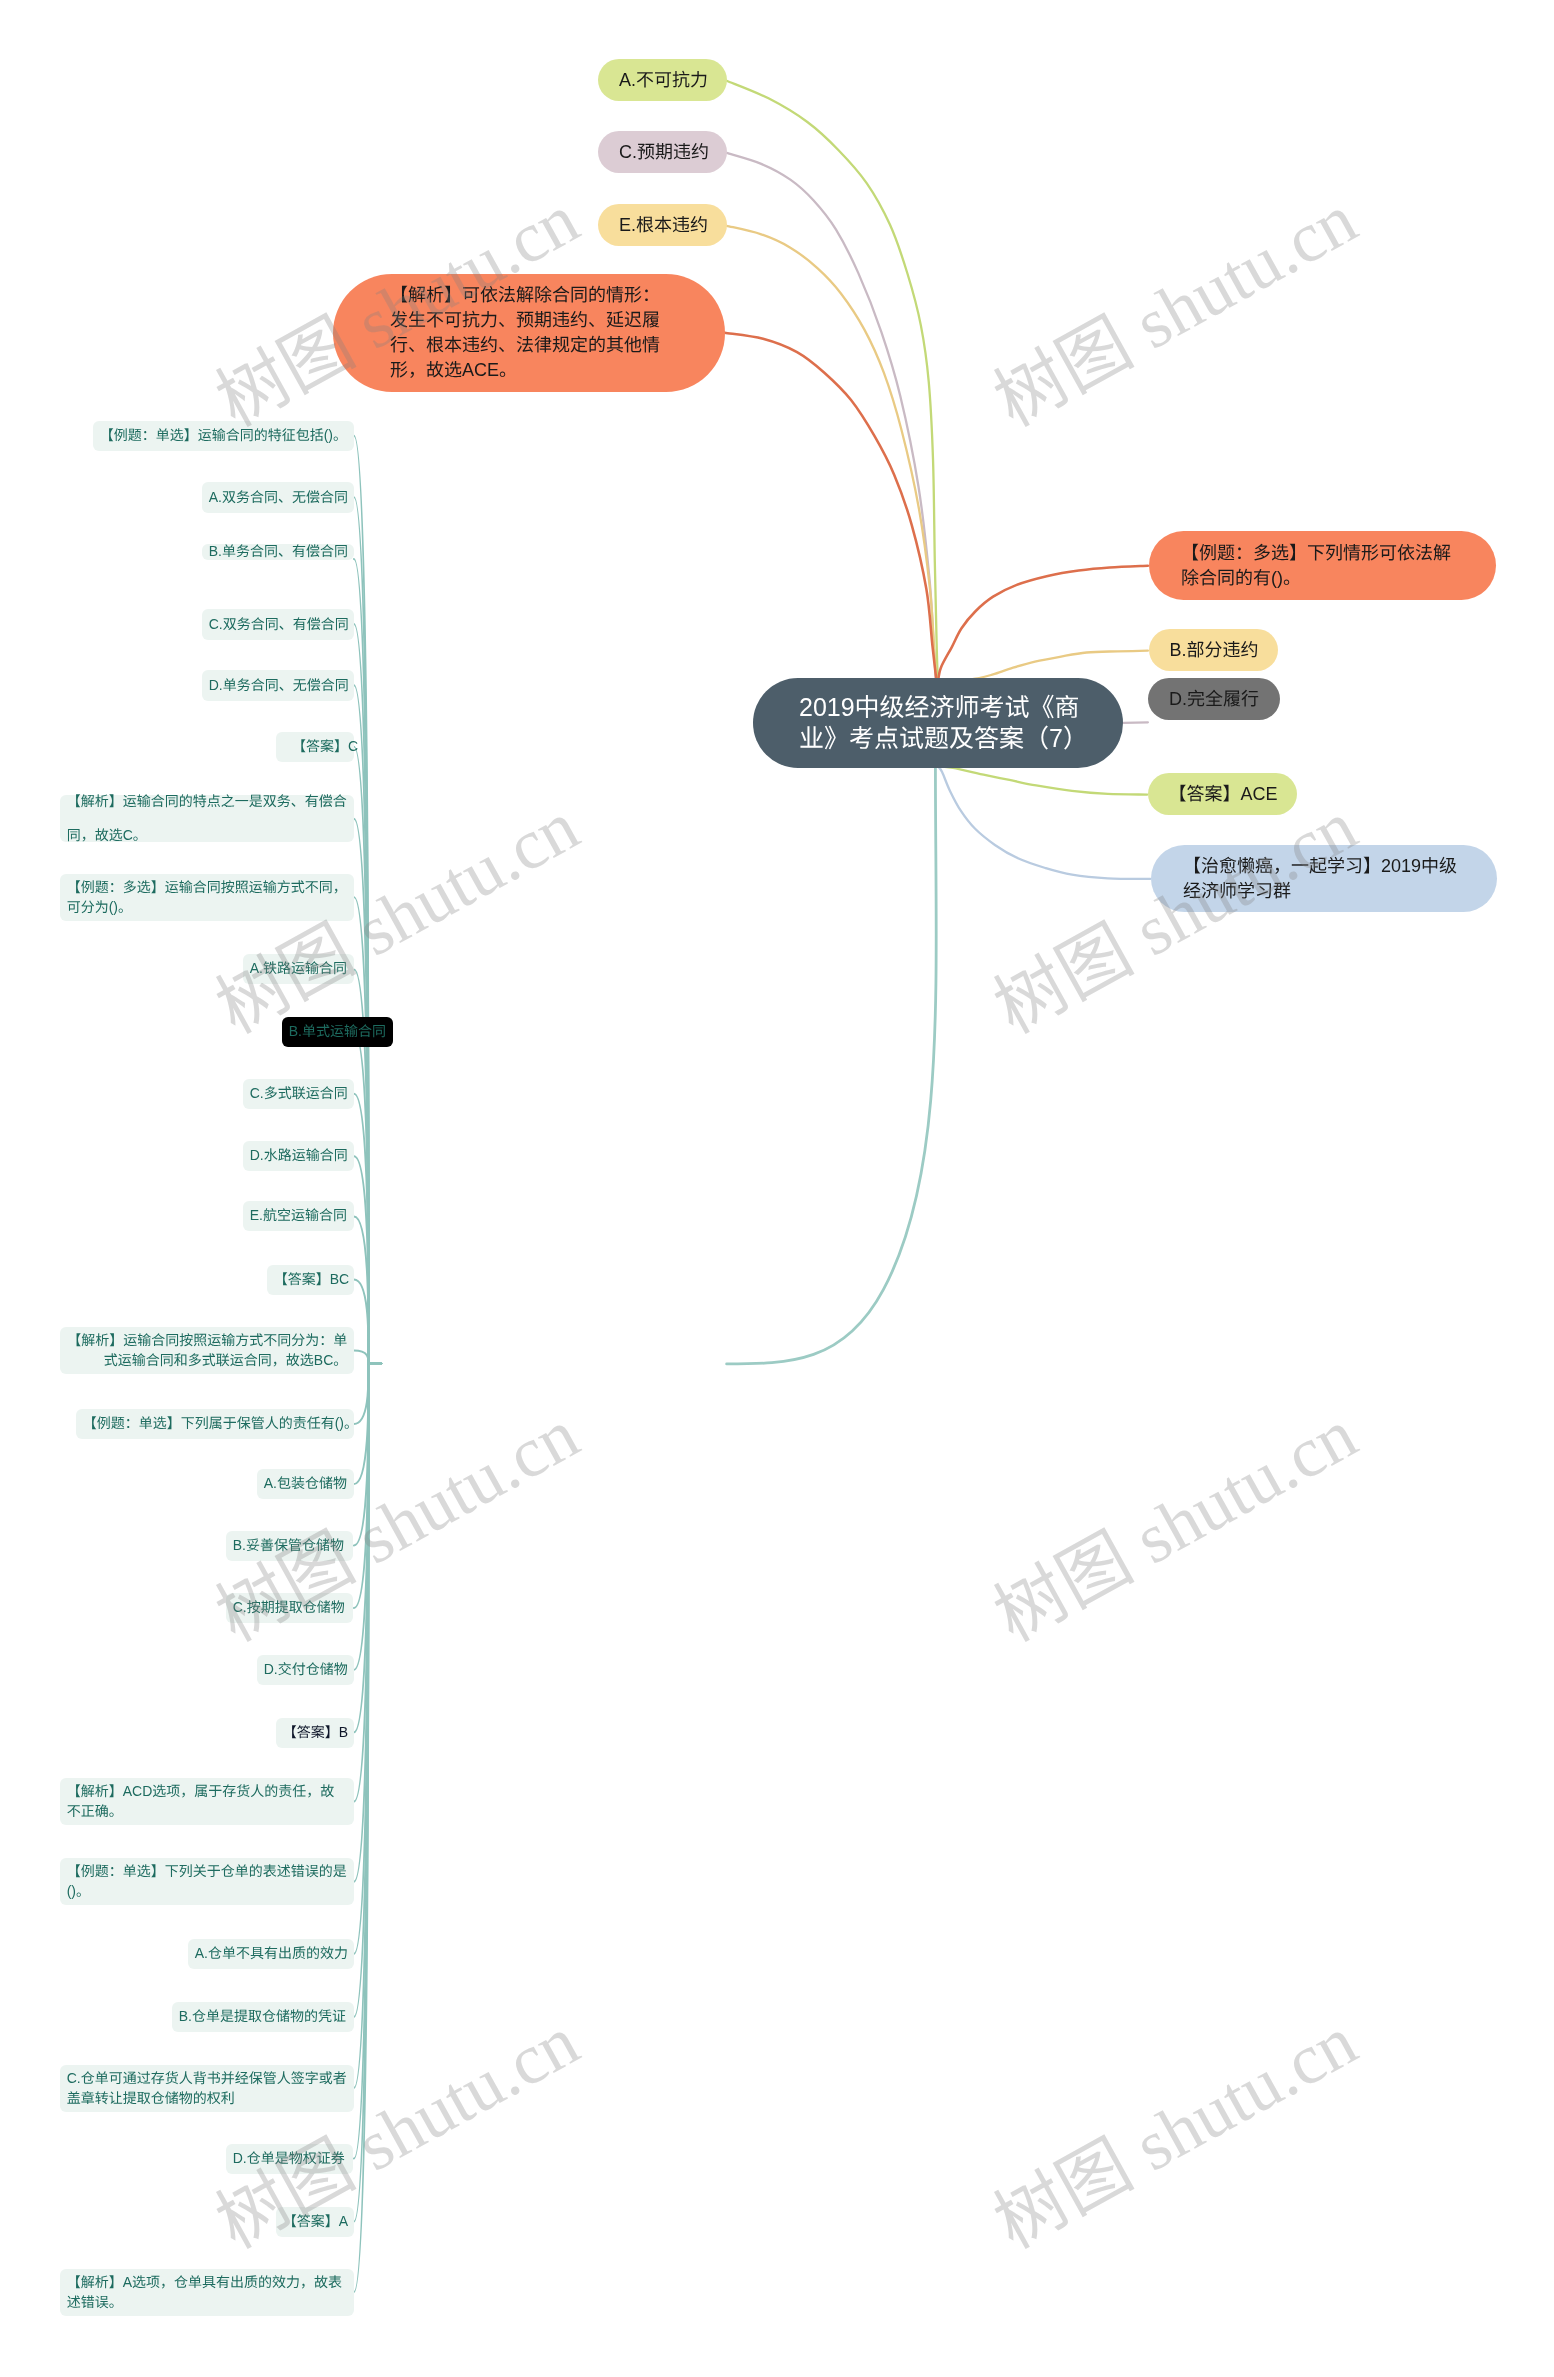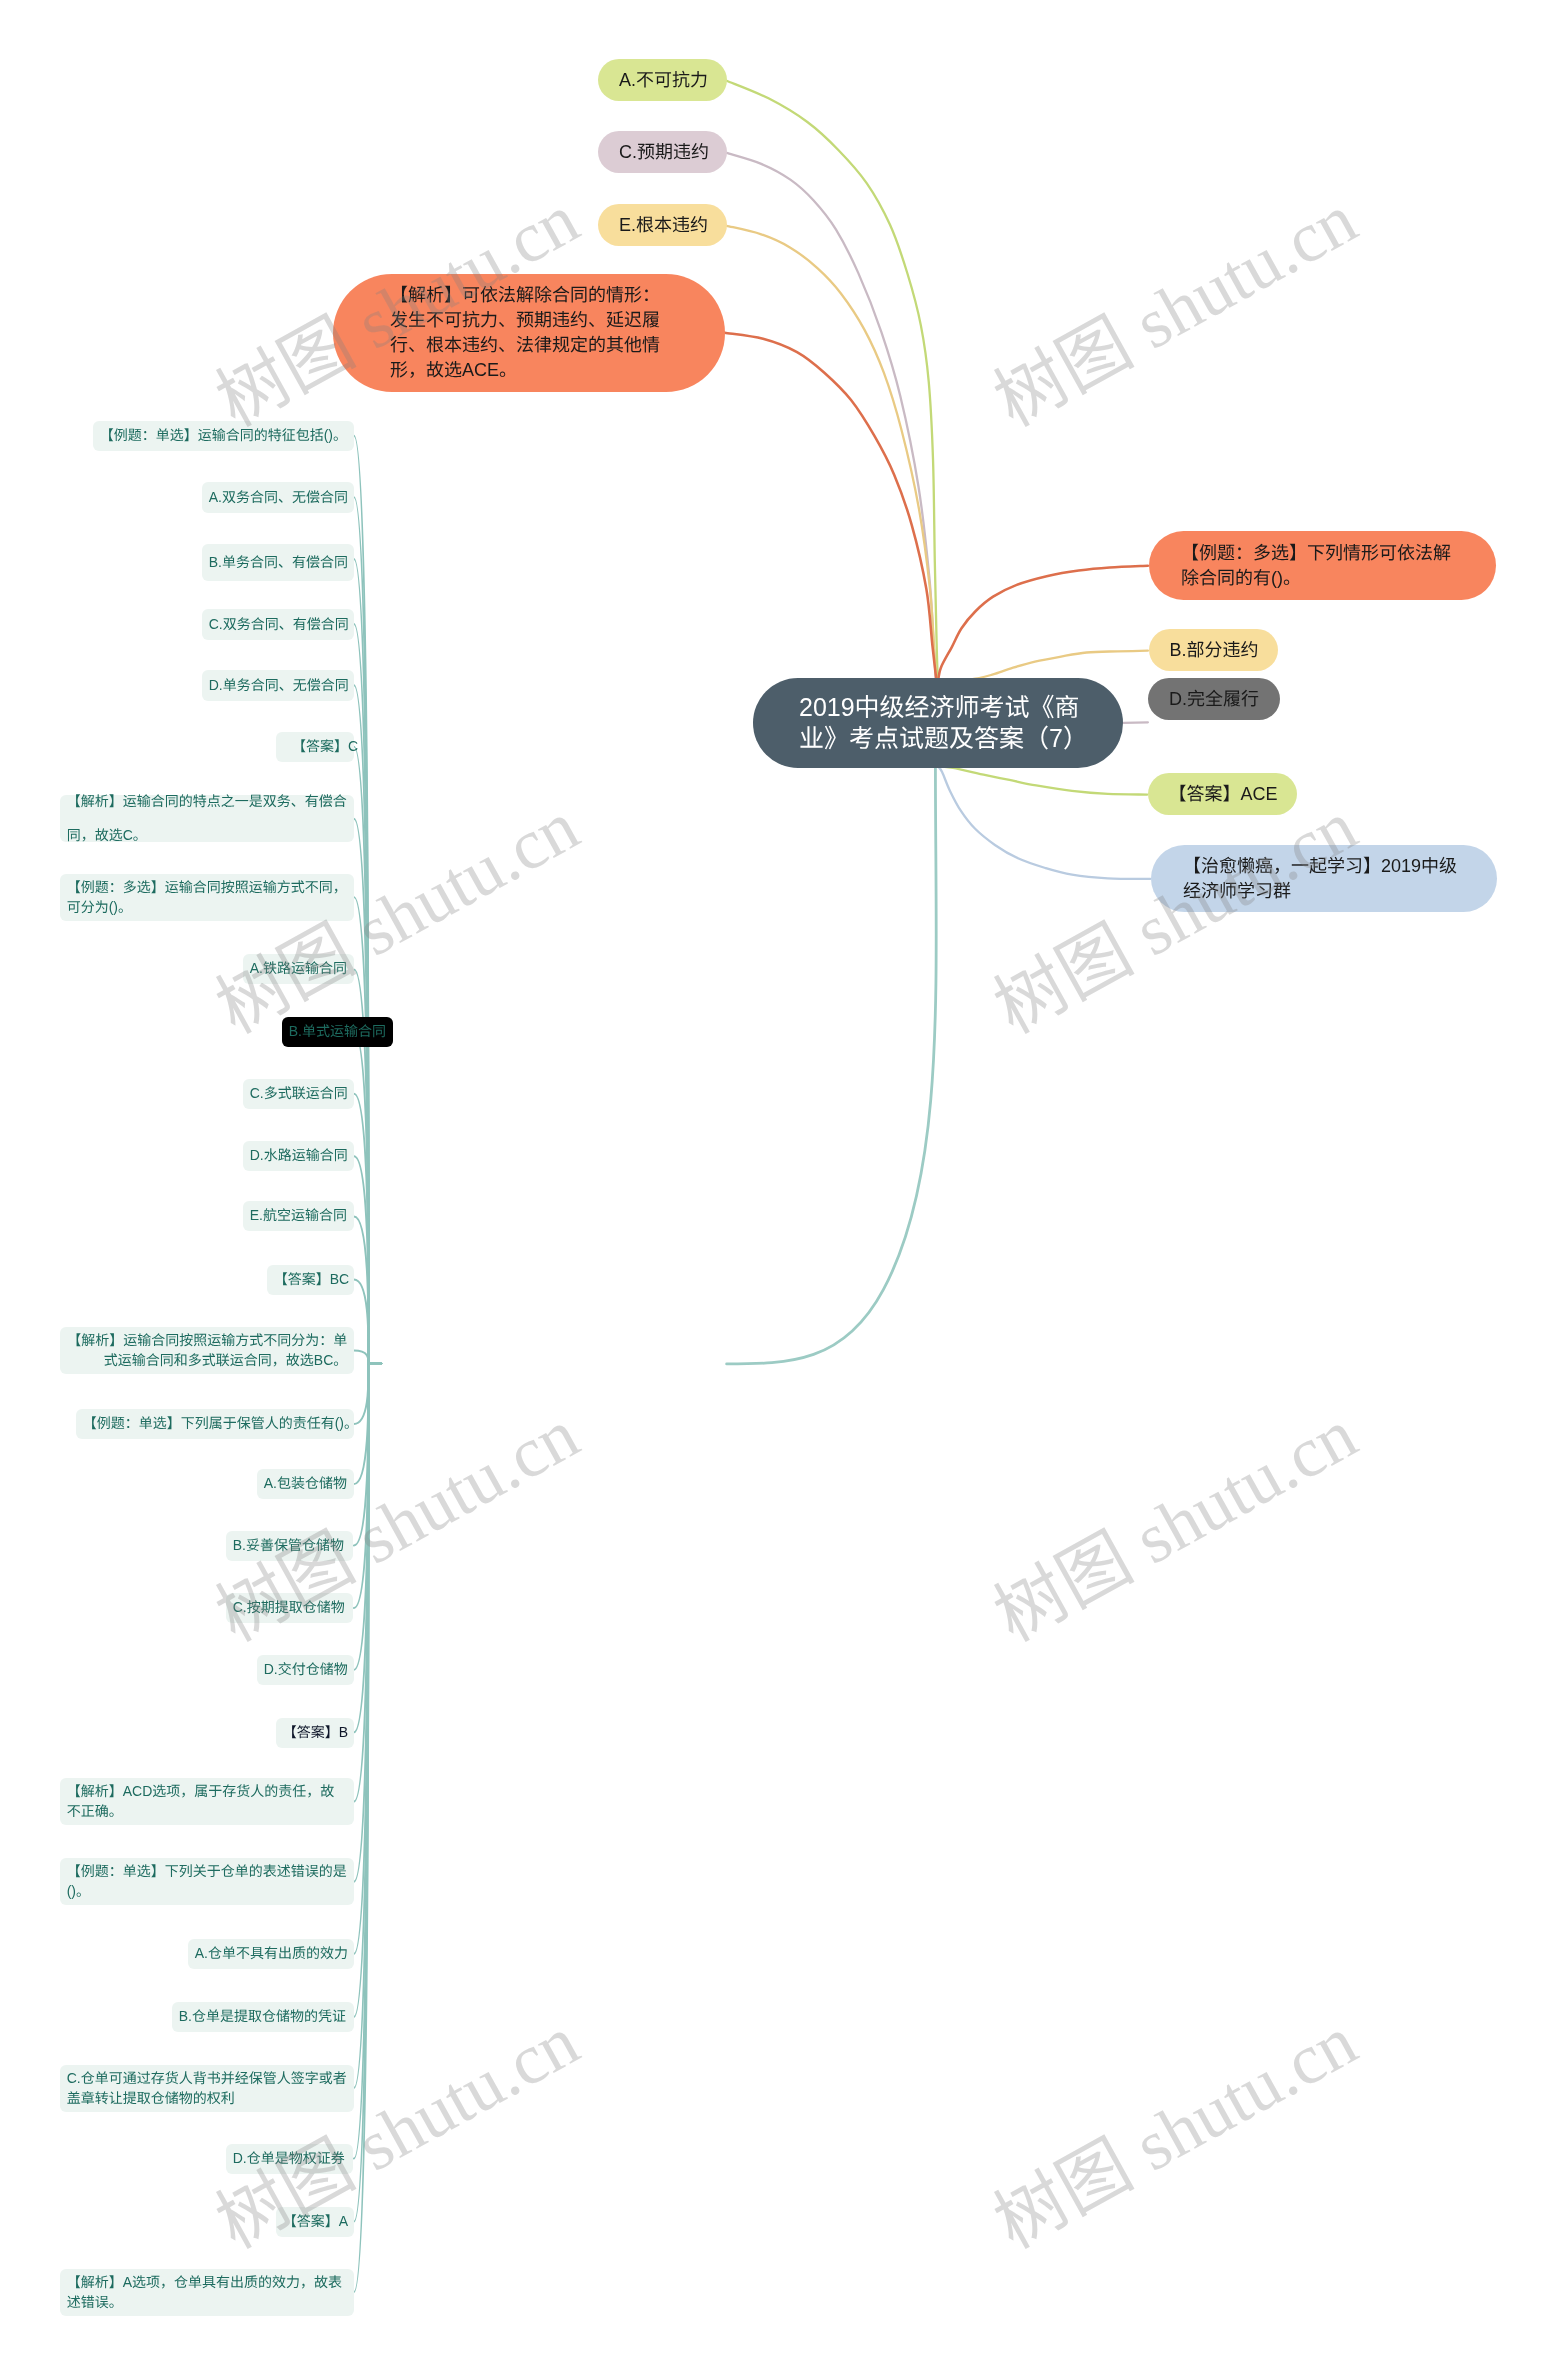--- a/index.html
+++ b/index.html
@@ -95,21 +95,21 @@
 <div class="node" id="r-blue" style="left:1151px;top:845px;width:346px;height:67px;background:#c3d5e9;color:#1a1a1a;font-size:18px;line-height:25px;padding:0 32px;text-align:left;border-radius:34px;">
   <span class="ln">【治愈懒癌，一起学习】2019中级</span>
   <span class="ln">经济师学习群</span>
 </div>
 <div class="node" id="l1" style="left:93px;top:421px;width:261px;height:30px;background:#ecf4f1;color:#1d6b5f;font-size:14px;line-height:19.4px;padding:0 6.7px;text-align:left;border-radius:6px;">
   <span class="ln">【例题：单选】运输合同的特征包括()。</span>
 </div>
 <div class="node" id="l2" style="left:202px;top:482px;width:152px;height:31px;background:#ecf4f1;color:#1d6b5f;font-size:14px;line-height:19.4px;padding:0 6.7px;text-align:left;border-radius:6px;">
   <span class="ln">A.双务合同、无偿合同</span>
 </div>
-<div class="node" id="l3" style="left:202px;top:544px;width:152px;height:37px;background:#ecf4f1;color:#1d6b5f;font-size:14px;line-height:19.4px;padding:0 6.7px;text-align:left;border-radius:6px;">
+<div class="node" id="l3" style="left:202px;top:544px;width:152px;height:16px;background:#ecf4f1;color:#1d6b5f;font-size:14px;line-height:19.4px;padding:0 6.7px;text-align:left;border-radius:6px;">
   <span class="ln">B.单务合同、有偿合同</span>
 </div>
 <div class="node" id="l4" style="left:202px;top:609px;width:152px;height:31px;background:#ecf4f1;color:#1d6b5f;font-size:14px;line-height:19.4px;padding:0 6.7px;text-align:left;border-radius:6px;">
   <span class="ln">C.双务合同、有偿合同</span>
 </div>
 <div class="node" id="l5" style="left:202px;top:670px;width:152px;height:31px;background:#ecf4f1;color:#1d6b5f;font-size:14px;line-height:19.4px;padding:0 6.7px;text-align:left;border-radius:6px;">
   <span class="ln">D.单务合同、无偿合同</span>
 </div>
 <div class="node" id="l6" style="left:276px;top:732px;width:78px;height:30px;background:#ecf4f1;color:#1d6b5f;font-size:14px;line-height:19.4px;padding:0 16px;text-align:left;border-radius:6px;">
   <span class="ln">【答案】C</span>

